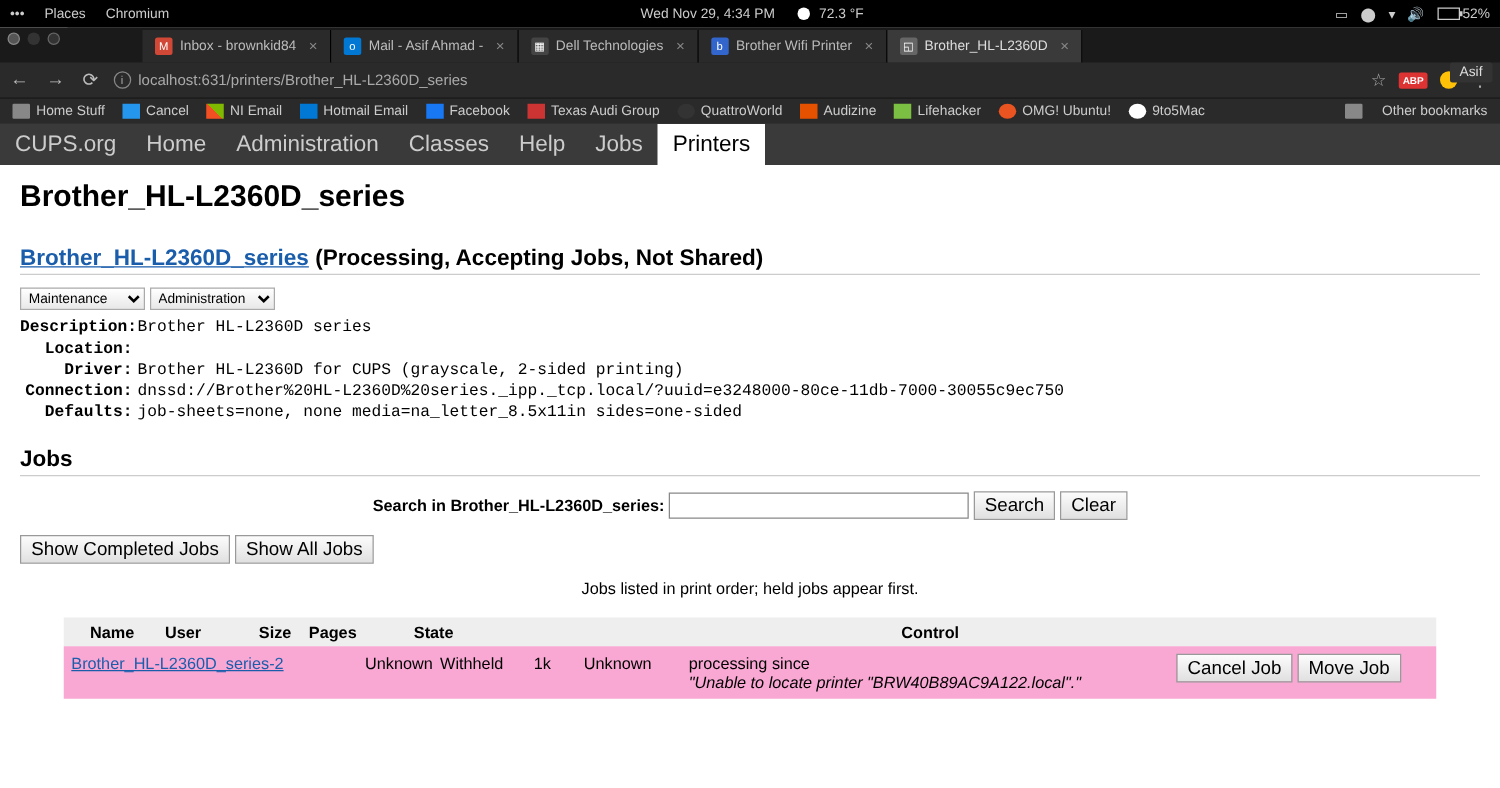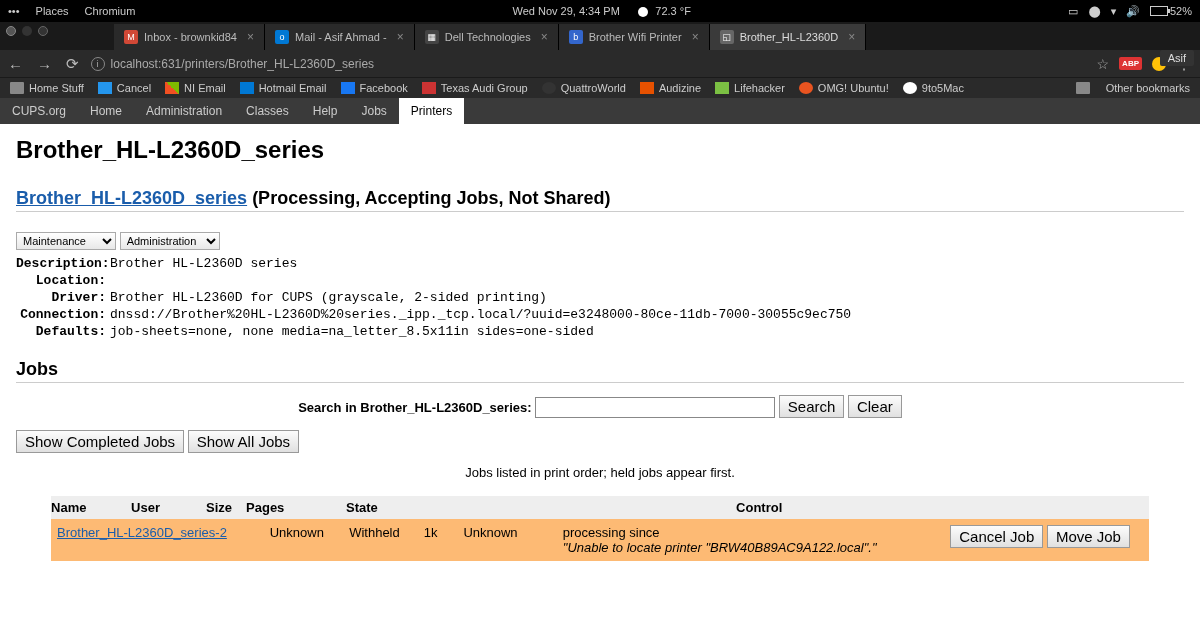--- a/index.html
+++ b/index.html
@@ -45,53 +45,53 @@
     .coin { width: 14px; height: 14px; background: #ffc107; border-radius: 50%; }
     .menu-dots { font-size: 16px; }
     
     .bookmarks { background: #2a2a2a; display: flex; align-items: center; padding: 4px 10px; gap: 14px; font-size: 11px; color: #ccc; border-top: 1px solid #1a1a1a; }
     .bm { display: flex; align-items: center; gap: 5px; }
     .bm-icon { width: 14px; height: 12px; display: inline-block; }
     .folder-icon { background: #888; border-radius: 1px; }
     .bm-right { margin-left: auto; gap: 16px; }
     
     
-    .cups-nav { background: #3a3a3a; color: #ccc; display: flex; padding: 0; font-size: 12px; }
+    .cups-nav { background: #3a3a3a; color: #ccc; display: flex; padding: 0; font-size: 18px; }
     .cups-nav a { color: #ccc; text-decoration: none; padding: 6px 12px; }
     .cups-nav a.active { background: #fff; color: #000; }
     
     
     .page { padding: 12px 16px; color: #000; }
     .h1 { font-size: 24px; font-weight: bold; margin-bottom: 24px; }
-    .h2 { font-size: 18px; font-weight: bold; border-bottom: 1px solid #ccc; padding-bottom: 2px; margin-bottom: 20px; }
+    .h2 { font-size: 18px; font-weight: bold; border-bottom: 1px solid #ccc; padding-bottom: 2px; margin-bottom: 10px; }
     .h2 .link { color: #1a5dab; text-decoration: underline; }
     .h3 { font-size: 18px; font-weight: bold; border-bottom: 1px solid #ccc; padding-bottom: 2px; margin-bottom: 10px; margin-top: 20px; }
     
     .controls { margin-bottom: 6px; }
     .sel { font-size: 11px; padding: 1px 2px; border: 1px solid #aaa; background: linear-gradient(#fff,#e8e8e8); width: 100px; }
     
     .props { font-size: 13px; }
     .props .row { display: flex; margin: 2px 0; font-family: Liberation Mono, monospace; }
     .props .label { width: 90px; text-align: right; font-weight: bold; margin-right: 4px; }
     
     .search-row { text-align: center; margin: 12px 0; font-size: 13px; }
     .search-row input[type=text] { width: 240px; border: 1px solid #888; padding: 2px; }
     .btn { font-size: 15px; padding: 2px 8px; border: 1px solid #999; background: linear-gradient(#fcfcfc,#e0e0e0); cursor: pointer; }
     
     .filter-btns { margin-bottom: 12px; }
     .note { text-align: center; font-size: 13px; margin-bottom: 16px; }
     
     .jobs-table { width: 94%; margin: 0 auto; font-size: 13px; }
     .jobs-table .thead { background: #eee; display: flex; font-weight: bold; padding: 4px 0; }
-    .jobs-table .trow { display: flex; background: #fdba74; padding: 6px 0; align-items: flex-start; }
+    .jobs-table .trow { display: flex; background: #f9a8d4; padding: 6px 0; align-items: flex-start; }
     .col-id { width: 220px; padding-left: 6px; }
-    .col-name { width: 80px; }
+    .col-name { width: 60px; margin-left: 21px; }
     .col-user { width: 75px; }
     .col-size { width: 40px; }
-    .col-pages { width: 100px; }
+    .col-pages { width: 84px; }
     .col-state { width: 390px; }
     .col-control { width: 200px; }
     .jobs-table .trow .col-id { color: #1a5dab; text-decoration: underline; }
     .state-detail { font-style: italic; }
   </style>
 </head>
 <body>
 
 <div class="topbar">
   <div class="left">

